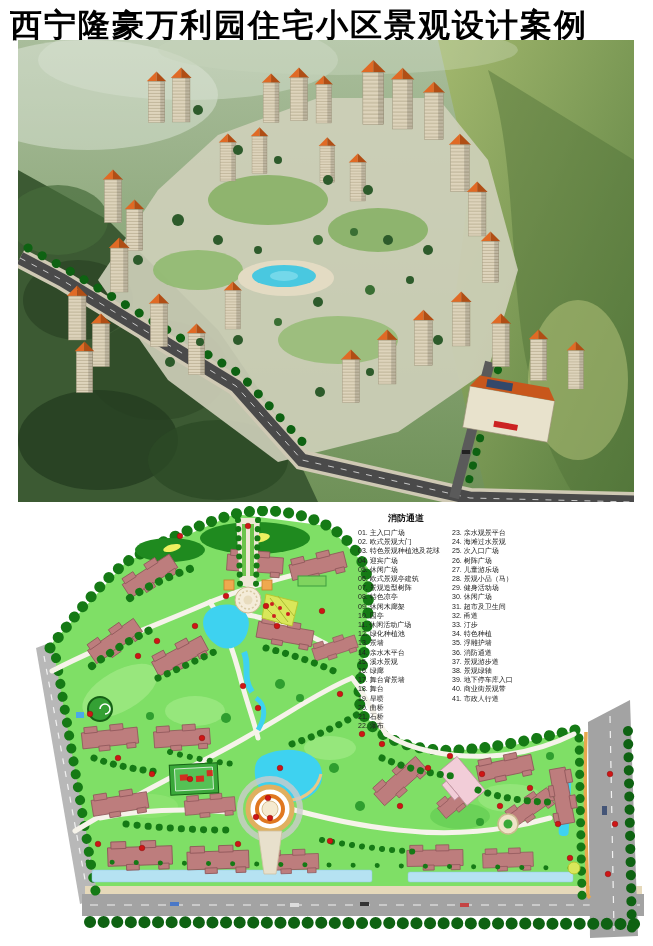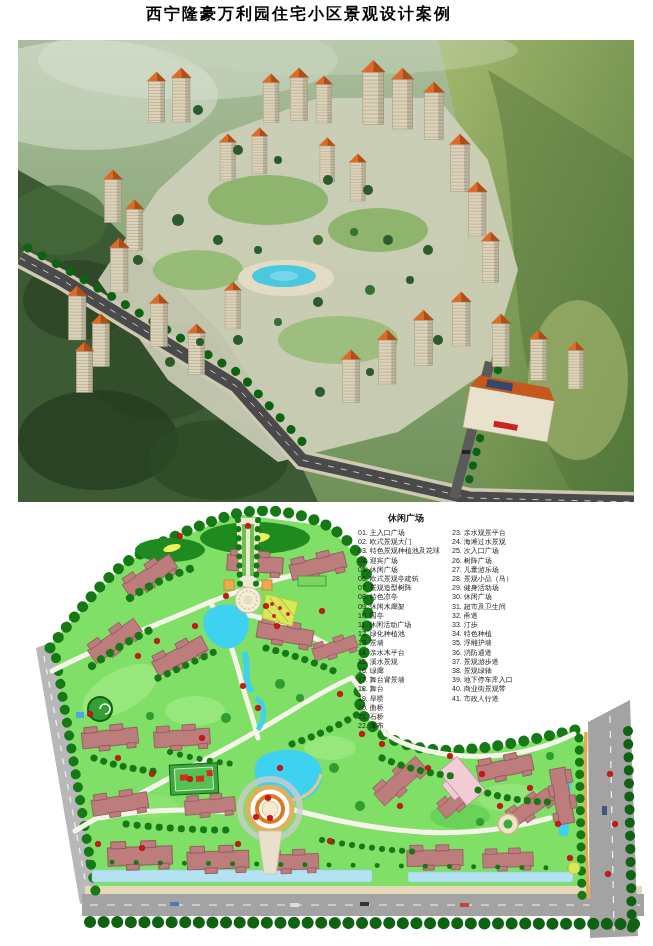--- a/index.html
+++ b/index.html
@@ -1,18 +1,18 @@
 <!DOCTYPE html>
 <html><head>
 <meta charset="utf-8">
 <style>
   html,body{margin:0;padding:0;background:#ffffff;}
   body{width:653px;height:946px;position:relative;font-family:"Liberation Sans",sans-serif;overflow:hidden;}
   .page-title{position:absolute;top:4px;left:0;width:598px;text-align:center;
-    font-size:16px;font-weight:bold;color:#000;letter-spacing:2px;}
+    font-size:32px;font-weight:bold;color:#000;letter-spacing:2px;}
   .aerial-wrap{position:absolute;left:18px;top:40px;width:616px;height:462px;}
   .plan-wrap{position:absolute;left:30px;top:506px;width:616px;height:438px;}
   svg{display:block;}
   
   .legend{position:absolute;left:328px;top:6px;width:240px;}
   .legend-title{font-size:9px;font-weight:bold;color:#111;margin:0 0 3px 30px;}
   .legend-cols{display:flex;}
   .legend-col{font-size:7px;line-height:9.2px;color:#222;white-space:nowrap;}
   .legend-col.c1{width:94px;}
   .legend-col.c2{width:120px;}
@@ -393,21 +393,21 @@
     <circle class="redDot" cx="370" cy="300" r="2.8"></circle>
         <circle class="redDot" cx="300" cy="335" r="2.8"></circle>
     <circle class="redDot" cx="580" cy="268" r="2.8"></circle>
         <circle class="redDot" cx="585" cy="318" r="2.8"></circle>
     <circle class="redDot" cx="578" cy="368" r="2.8"></circle>
         <circle class="redDot" cx="226" cy="311" r="2.8"></circle>
   </g>
 </svg>
 
   <div class="legend">
-    <div class="legend-title">休闲广场</div>
+    <div class="legend-title">消防通道</div>
     <div class="legend-cols">
       <div class="legend-col c1">
           <div>01. 主入口广场</div>
           <div>02. 欧式景观大门</div>
           <div>03. 特色景观种植池及花球</div>
           <div>04. 迎宾广场</div>
           <div>05. 休闲广场</div>
           <div>06. 欧式景观亭建筑</div>
           <div>07. 景观造型树阵</div>
           <div>08. 特色凉亭</div>

